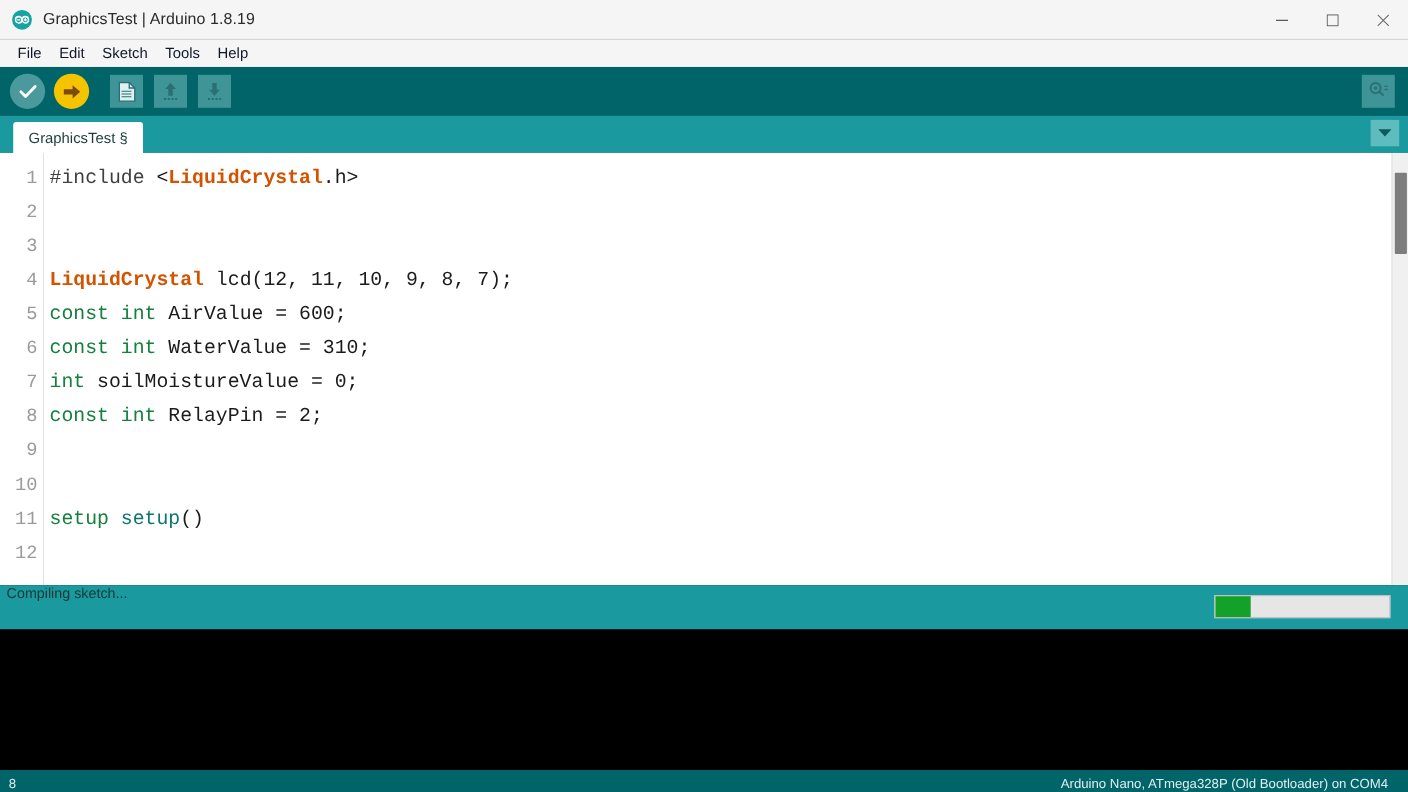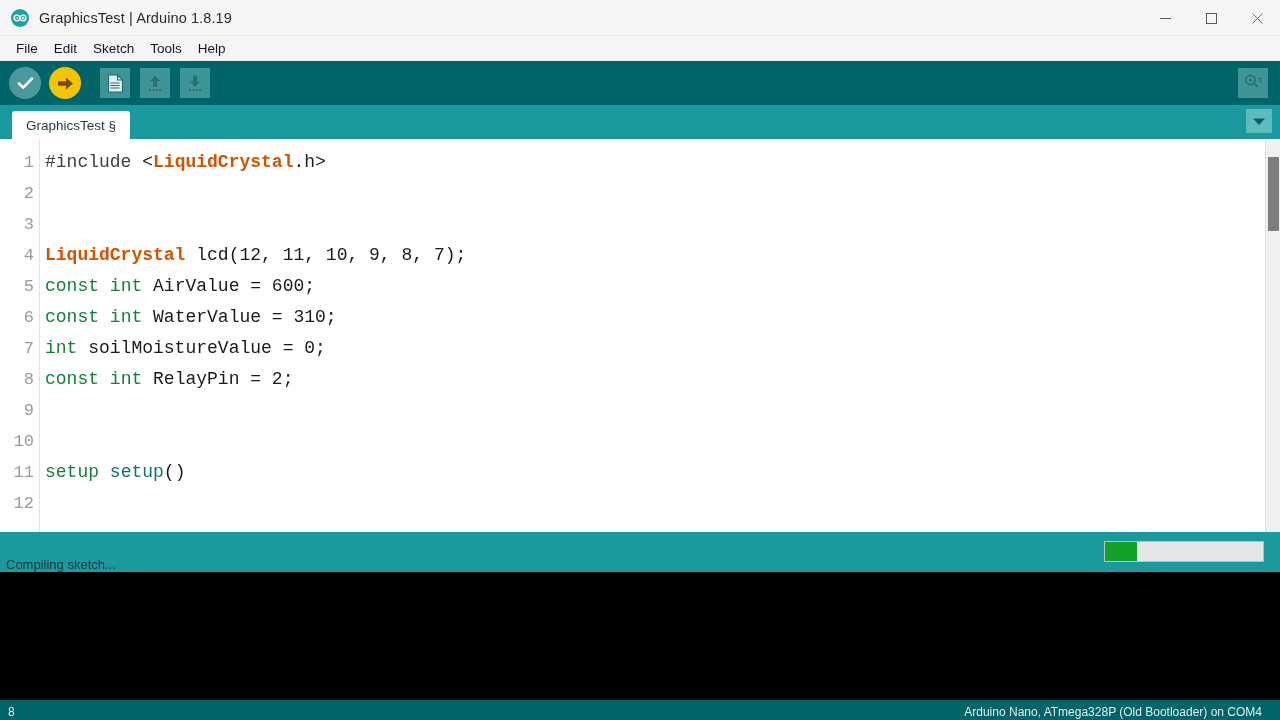--- a/index.html
+++ b/index.html
@@ -115,21 +115,21 @@
     background:#f0f0f0; border-left:1px solid #e0e0e0;
   }
   .vthumb {
     position:absolute; left:2px; top:18px; width:11px; height:74px;
     background:#7d7d7d; border-radius:1px;
   }
 
   
   .statusstrip {
     height:40px; background:#1a9a9e; position:relative;
-    display:flex; align-items:flex-end; padding-left:6px;
+    display:flex; align-items:flex-start; padding-left:6px;
   }
   .status-text { font-size:13px; color:#15383a; white-space:nowrap; }
   .progress {
     position:absolute; right:16px; top:9px;
     width:160px; height:21px; background:#e6e6e6;
     border:1px solid #bdbdbd;
   }
   .progress-fill { height:100%; background:#13a129; }
 
   

